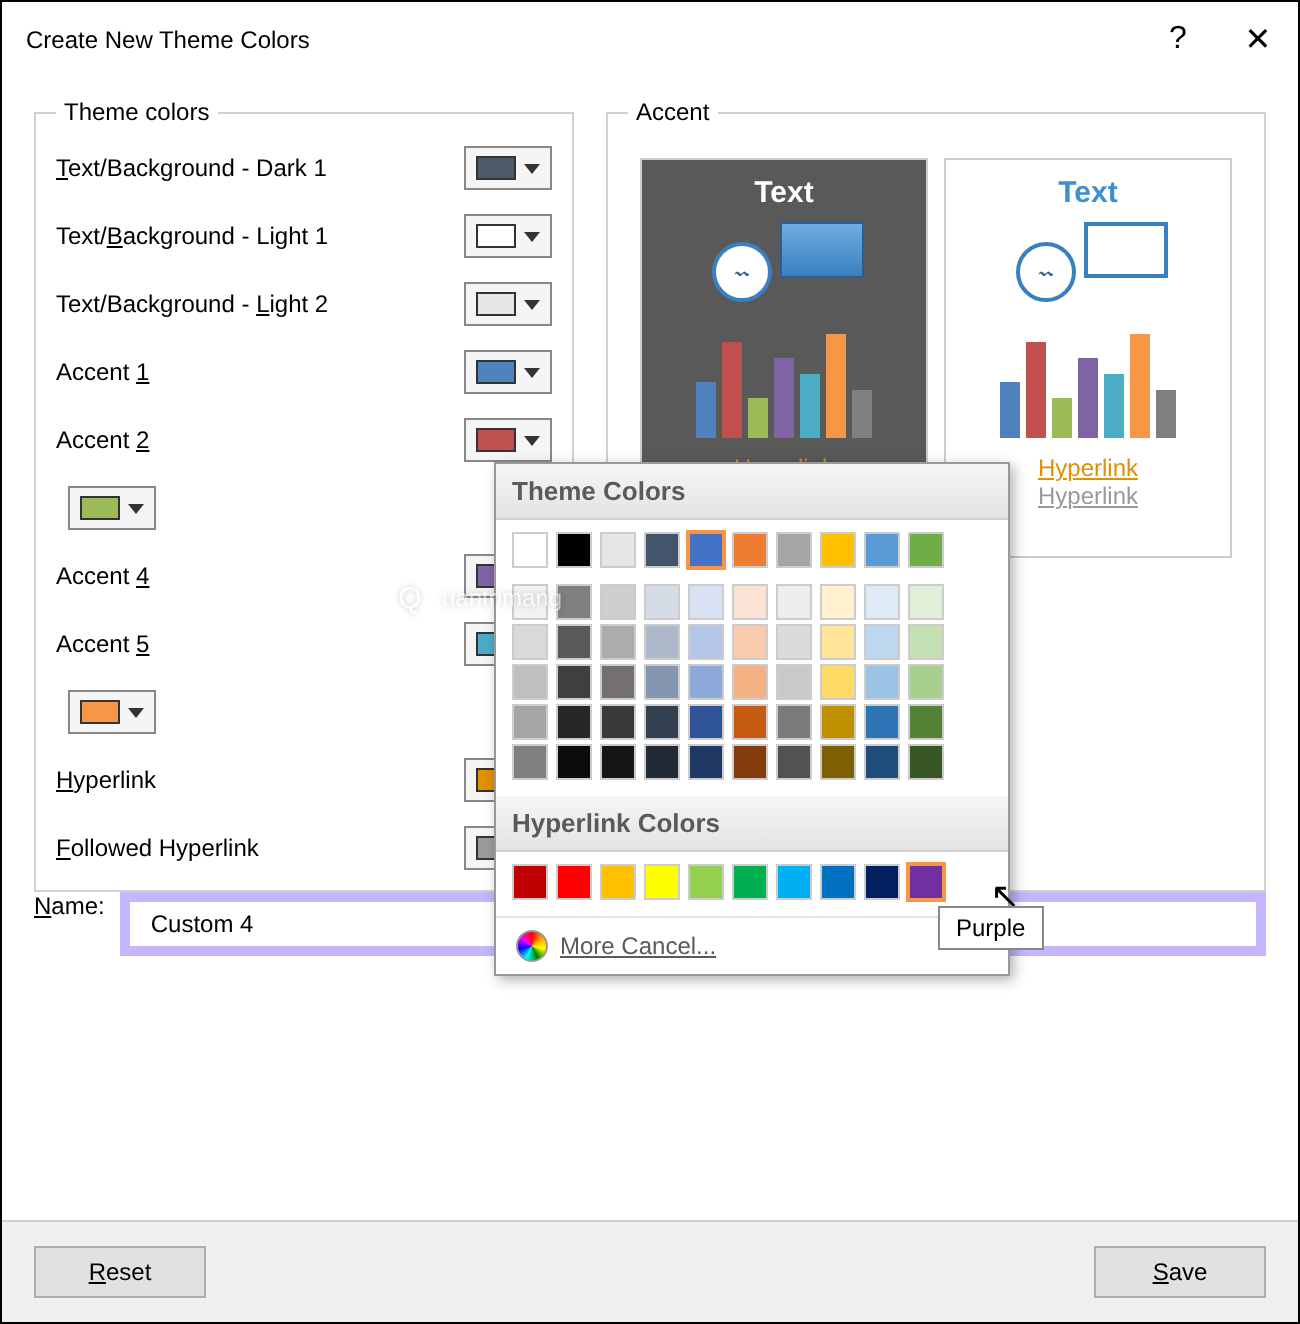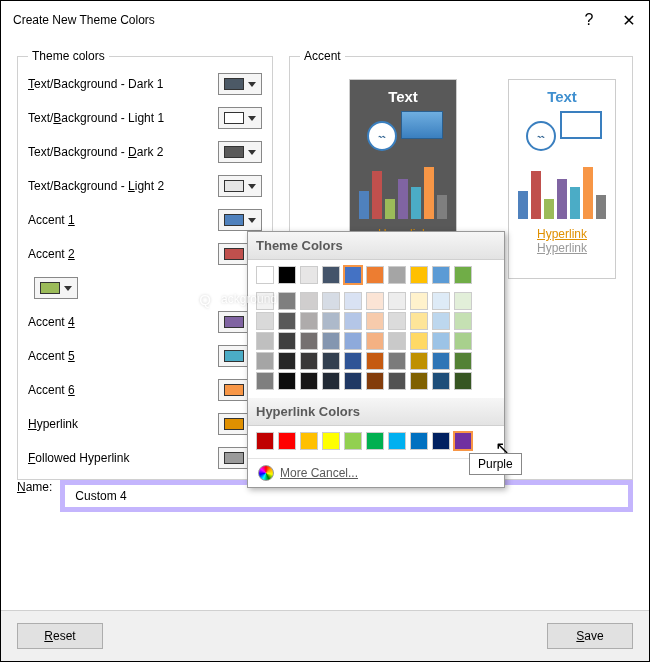--- a/index.html
+++ b/index.html
@@ -16,21 +16,21 @@
 .tc-row { display: flex; align-items: center; }
 .tc-label { flex: 1; }
 .tc-label .ul { text-decoration: underline; }
 .swatchbtn { width: 44px; height: 22px; border: 1px solid #888; background: #f5f5f5; display: flex; align-items: center; justify-content: center; gap: 4px; margin-left: 6px; }
 .swatchbtn .sw { width: 20px; height: 12px; border: 1px solid #333; }
 .swatchbtn .caret { width: 0; height: 0; border-left: 4px solid transparent; border-right: 4px solid transparent; border-top: 5px solid #333; }
 fieldset.theme-colors { width: 310px; }
 fieldset.sample { flex: 1; }
 
 .sample-area { display: flex; gap: 8px; padding: 6px; }
-.panel { width: 108px; height: 200px; padding: 8px; display: flex; flex-direction: column; align-items: center; border: 1px solid #ccc; position: relative; margin-left: 43px; }
+.panel { width: 144px; height: 200px; padding: 8px; display: flex; flex-direction: column; align-items: center; border: 1px solid #ccc; position: relative; }
 .panel.dark { background: #595959; }
 .panel.light { background: #fff; }
 .panel .ptxt { font-weight: bold; font-size: 15px; margin-bottom: 6px; }
 .panel.dark .ptxt { color: #fff; }
 .panel.light .ptxt { color: #3f8fcf; }
 .shapes { position: relative; width: 80px; height: 38px; }
 .shapes .rect { position: absolute; right: 0; top: 0; width: 42px; height: 28px; background: linear-gradient(#6faee0,#3a7fbf); border: 1px solid #2a5f8f; }
 .panel.light .shapes .rect { background: #fff; border: 2px solid #3a7fbf; }
 .shapes .circ { position: absolute; left: 4px; top: 10px; width: 30px; height: 30px; border-radius: 50%; background: #fff; border: 2px solid #3a7fbf; display:flex;align-items:center;justify-content:center;color:#2a5f8f;font-size:7px; }
 .bars { display: flex; align-items: flex-end; gap: 3px; height: 60px; margin-top: 10px; }
@@ -89,27 +89,20 @@
               </div>
             </div>
             <div class="tc-row">
               <div class="tc-label">Text/<span class="ul">B</span>ackground - Light 1</div>
               <div class="swatchbtn">
                 <div class="sw" style="background:#ffffff"></div>
                 <div class="caret"></div>
               </div>
             </div>
             <div class="tc-row">
-              <div class="tc-label">Text/Background - <span class="ul">D</span>ark 2</div>
-              <div class="swatchbtn">
-                <div class="sw" style="background:#5a5a5a"></div>
-                <div class="caret"></div>
-              </div>
-            </div>
-            <div class="tc-row">
               <div class="tc-label">Text/Background - <span class="ul">L</span>ight 2</div>
               <div class="swatchbtn">
                 <div class="sw" style="background:#e6e6e6"></div>
                 <div class="caret"></div>
               </div>
             </div>
             <div class="tc-row">
               <div class="tc-label">Accent <span class="ul">1</span></div>
               <div class="swatchbtn">
                 <div class="sw" style="background:#4f81bd"></div>
@@ -137,21 +130,20 @@
               </div>
             </div>
             <div class="tc-row">
               <div class="tc-label">Accent <span class="ul">5</span></div>
               <div class="swatchbtn">
                 <div class="sw" style="background:#4bacc6"></div>
                 <div class="caret"></div>
               </div>
             </div>
             <div class="tc-row">
-              <div class="tc-label">Accent <span class="ul">6</span></div>
               <div class="swatchbtn">
                 <div class="sw" style="background:#f79646"></div>
                 <div class="caret"></div>
               </div>
             </div>
             <div class="tc-row">
               <div class="tc-label"><span class="ul">H</span>yperlink</div>
               <div class="swatchbtn">
                 <div class="sw" style="background:#e09000"></div>
                 <div class="caret"></div>
@@ -311,21 +303,21 @@
           </div>
         </div>
       <div class="more">
         <div class="wheel"></div>
         <span>More Cancel...</span>
       </div>
     </div>
 
     <div class="watermark">
       <div class="wcirc">Q</div>
-        <span>ackground</span>
+        <span>uantrimang</span>
     </div>
 
   </div>
 
   <div class="cursor">↖</div>
   <div class="tooltip">Purple</div>
 
   <div class="btn-row">
     <div class="btn">
         <span class="ul">R</span>

